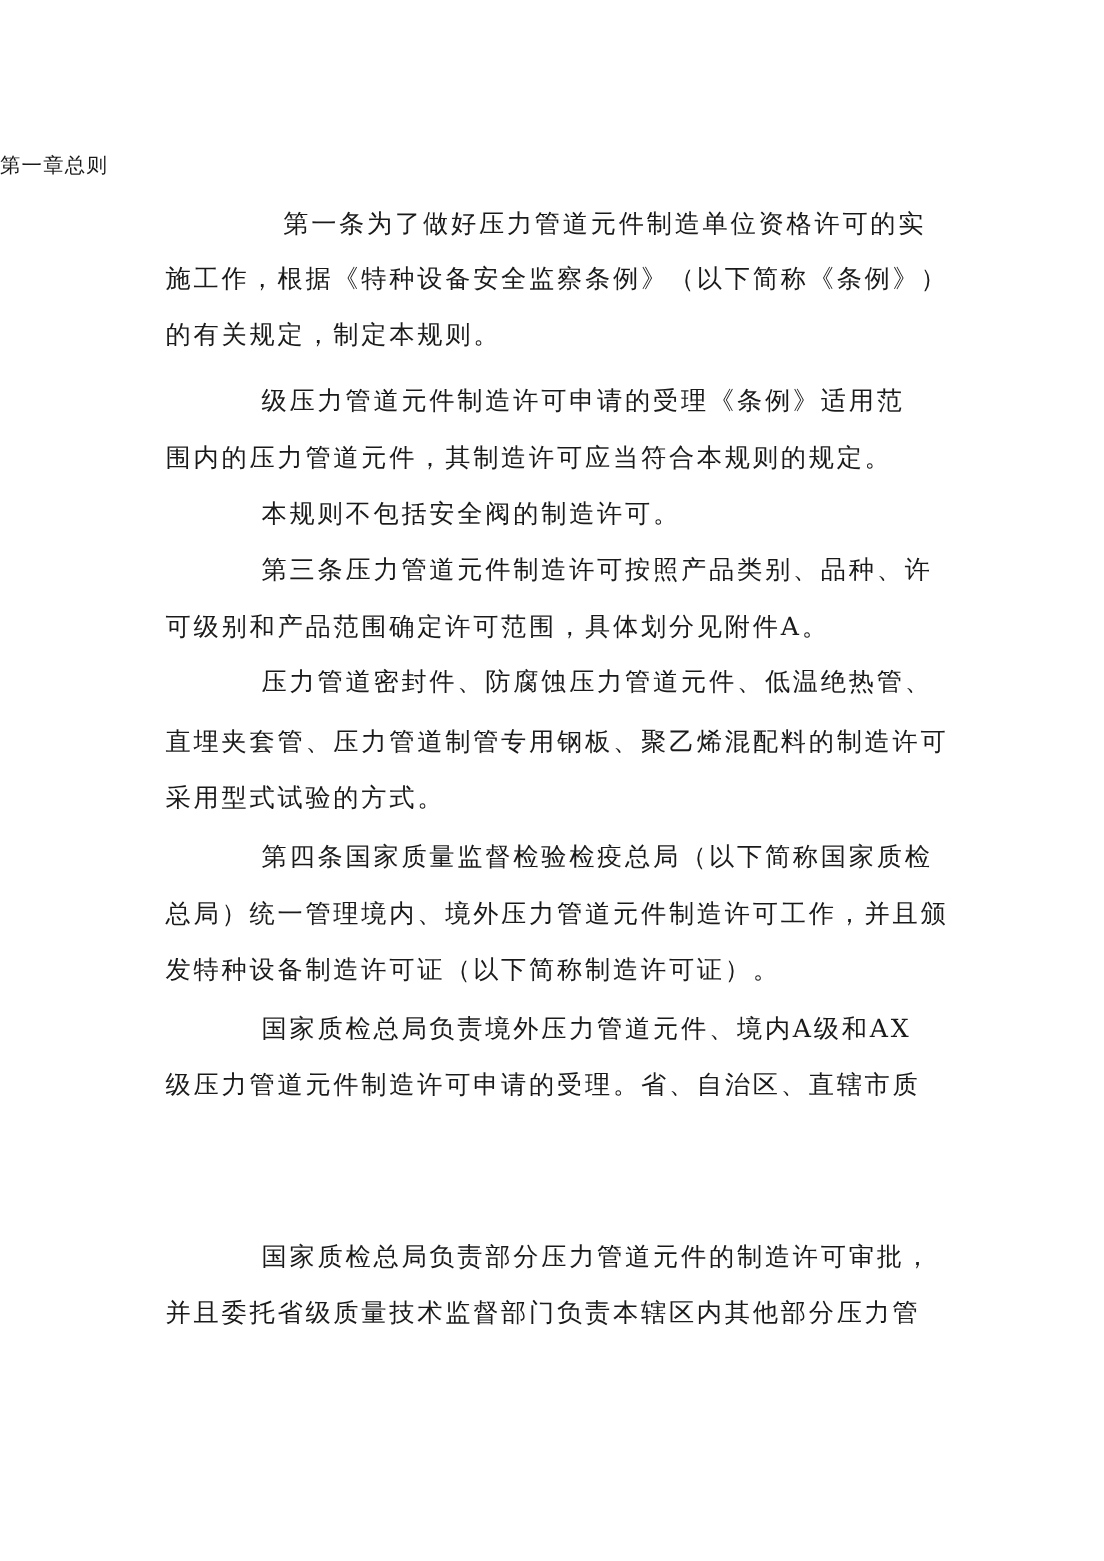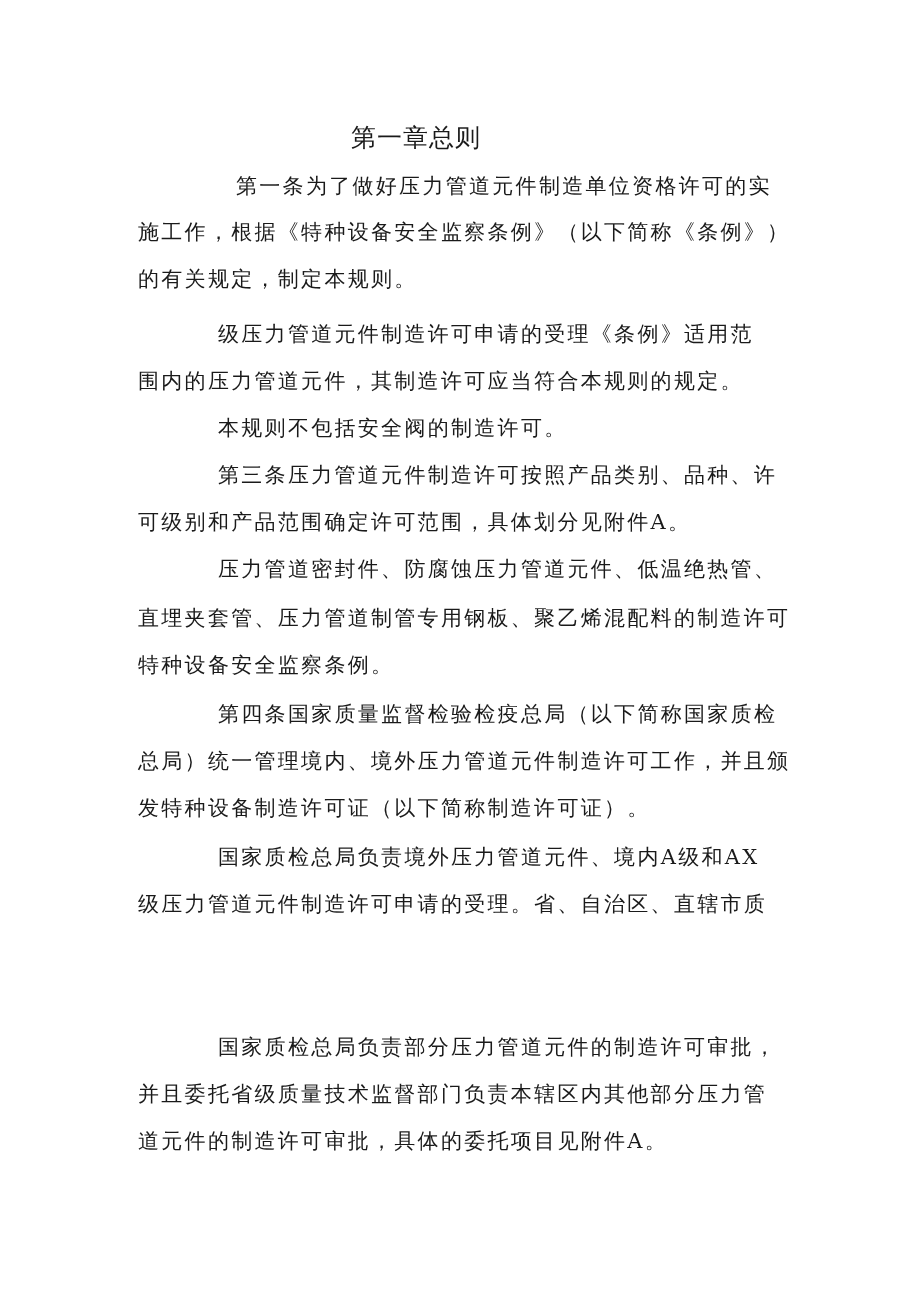--- a/index.html
+++ b/index.html
@@ -29,23 +29,23 @@
     font-size: 21px;
     line-height: 28px;
     white-space: nowrap;
     letter-spacing: 2.3px;
   }
   .line.indent { left: 218px; }
   .line.indent2 { left: 236px; }
   .line.title {
     left: 0;
     width: 832px;
-    text-align: center;
+    text-align: left;
     letter-spacing: 1px;
-    font-size: 25px;
+    font-size: 17px;
   }
 </style>
 </head>
 <body>
 
 <div class="page">
 
   <div class="line title" style="top:124px;">第一章总则</div>
 
   <div class="line indent2" style="top:172px;">第一条为了做好压力管道元件制造单位资格许可的实</div>
@@ -53,26 +53,25 @@
   <div class="line" style="top:265px;">的有关规定，制定本规则。</div>
 
   <div class="line indent" style="top:320px;">级压力管道元件制造许可申请的受理《条例》适用范</div>
   <div class="line" style="top:367px;">围内的压力管道元件，其制造许可应当符合本规则的规定。</div>
   <div class="line indent" style="top:414px;">本规则不包括安全阀的制造许可。</div>
 
   <div class="line indent" style="top:461px;">第三条压力管道元件制造许可按照产品类别、品种、许</div>
   <div class="line" style="top:508px;text-align:center;">可级别和产品范围确定许可范围，具体划分见附件A。</div>
   <div class="line indent" style="top:557px;font-family:Liberation Mono, monospace;">压力管道密封件、防腐蚀压力管道元件、低温绝热管、</div>
   <div class="line" style="top:604px;">直埋夹套管、压力管道制管专用钢板、聚乙烯混配料的制造许可</div>
-  <div class="line" style="top:651px;">特种设备安全监察条例。</div>
+  <div class="line" style="top:651px;">采用型式试验的方式。</div>
 
   <div class="line" style="top:747px;">总局）统一管理境内、境外压力管道元件制造许可工作，并且颁</div>
   <div class="line indent" style="top:700px;">第四条国家质量监督检验检疫总局（以下简称国家质检</div>
   <div class="line" style="top:794px;">发特种设备制造许可证（以下简称制造许可证）。</div>
 
   <div class="line indent" style="top:843px;">国家质检总局负责境外压力管道元件、境内A级和AX</div>
   <div class="line" style="top:890px;">级压力管道元件制造许可申请的受理。省、自治区、直辖市质</div>
 
   <div class="line indent" style="top:1033px;">国家质检总局负责部分压力管道元件的制造许可审批，</div>
   <div class="line" style="top:1080px;">并且委托省级质量技术监督部门负责本辖区内其他部分压力管</div>
-  <div class="line" style="top:1127px;">道元件的制造许可审批，具体的委托项目见附件A。</div>
 
 </div>
 
 </body></html>

